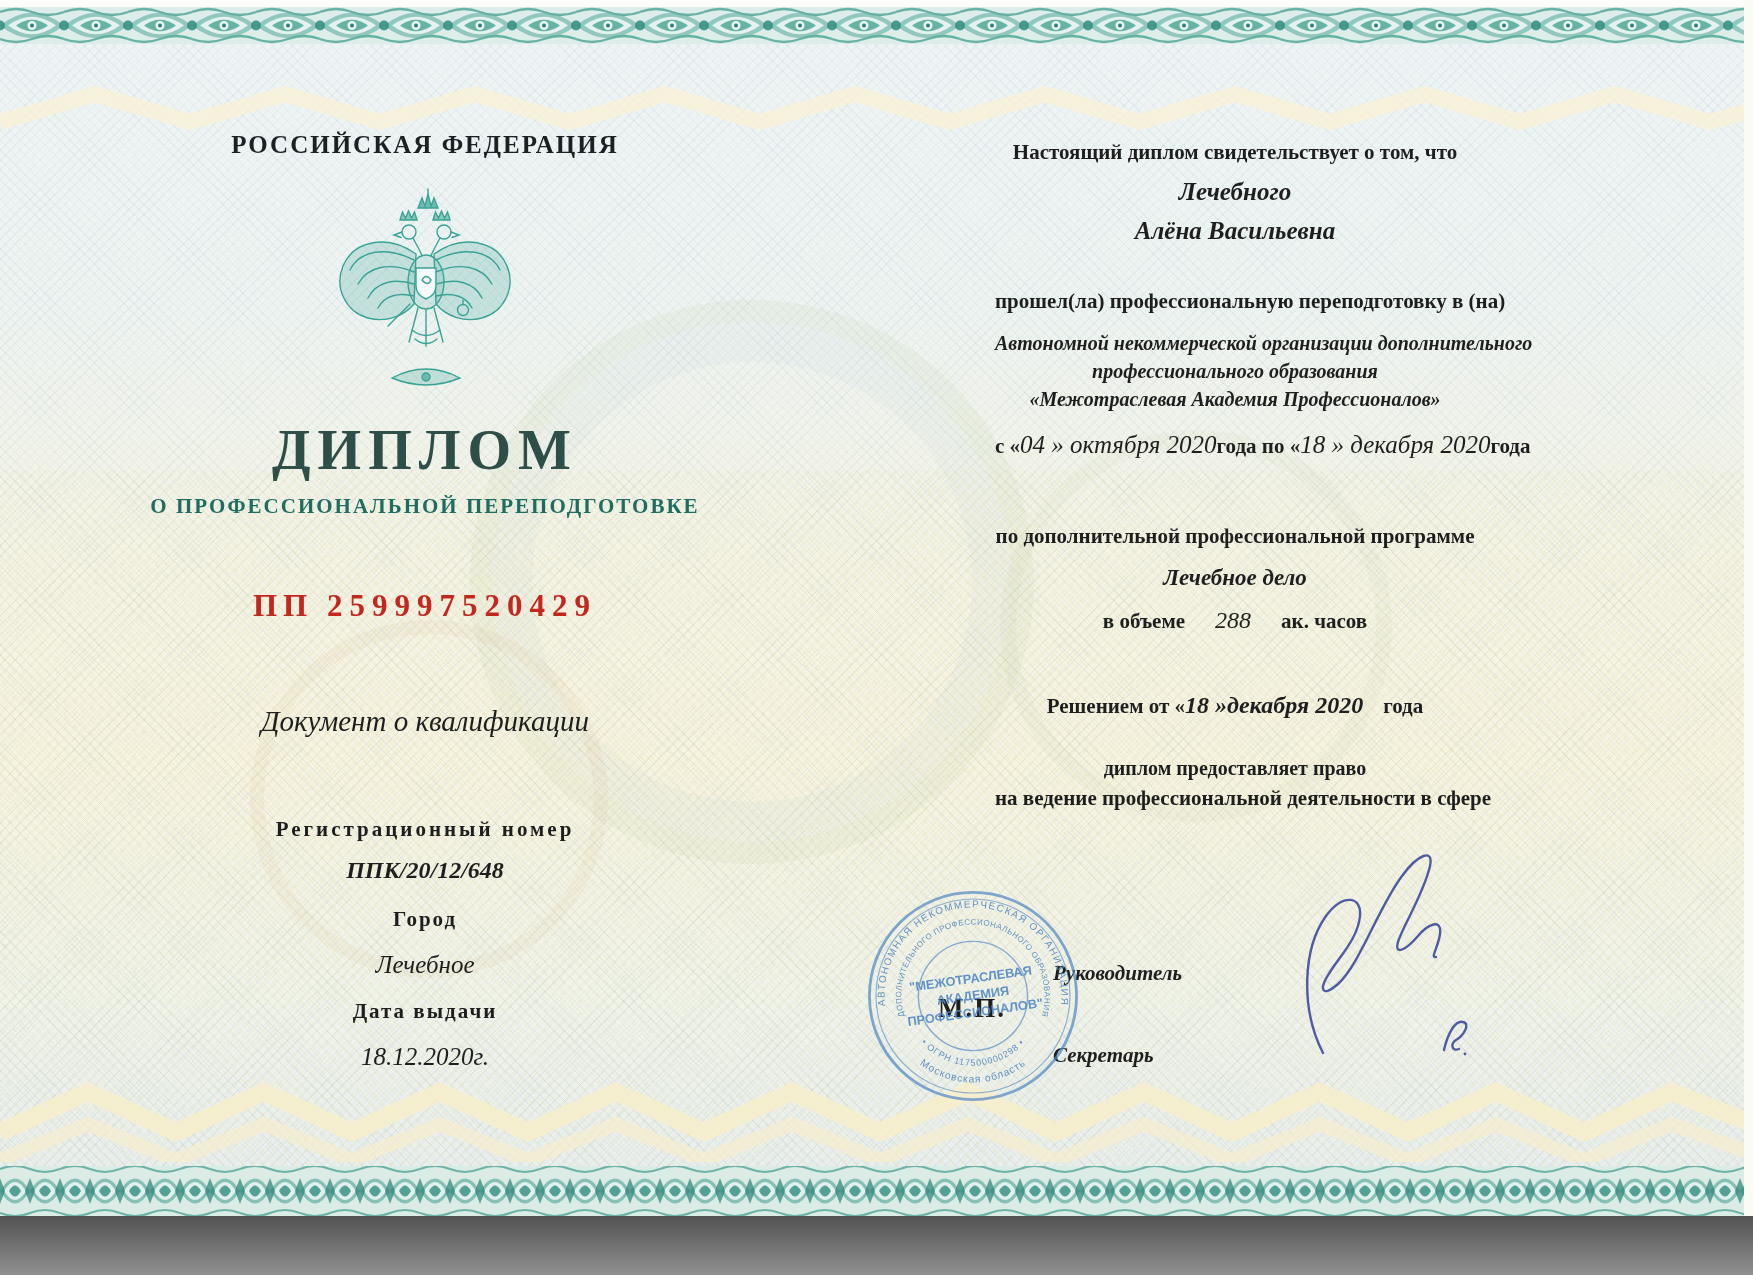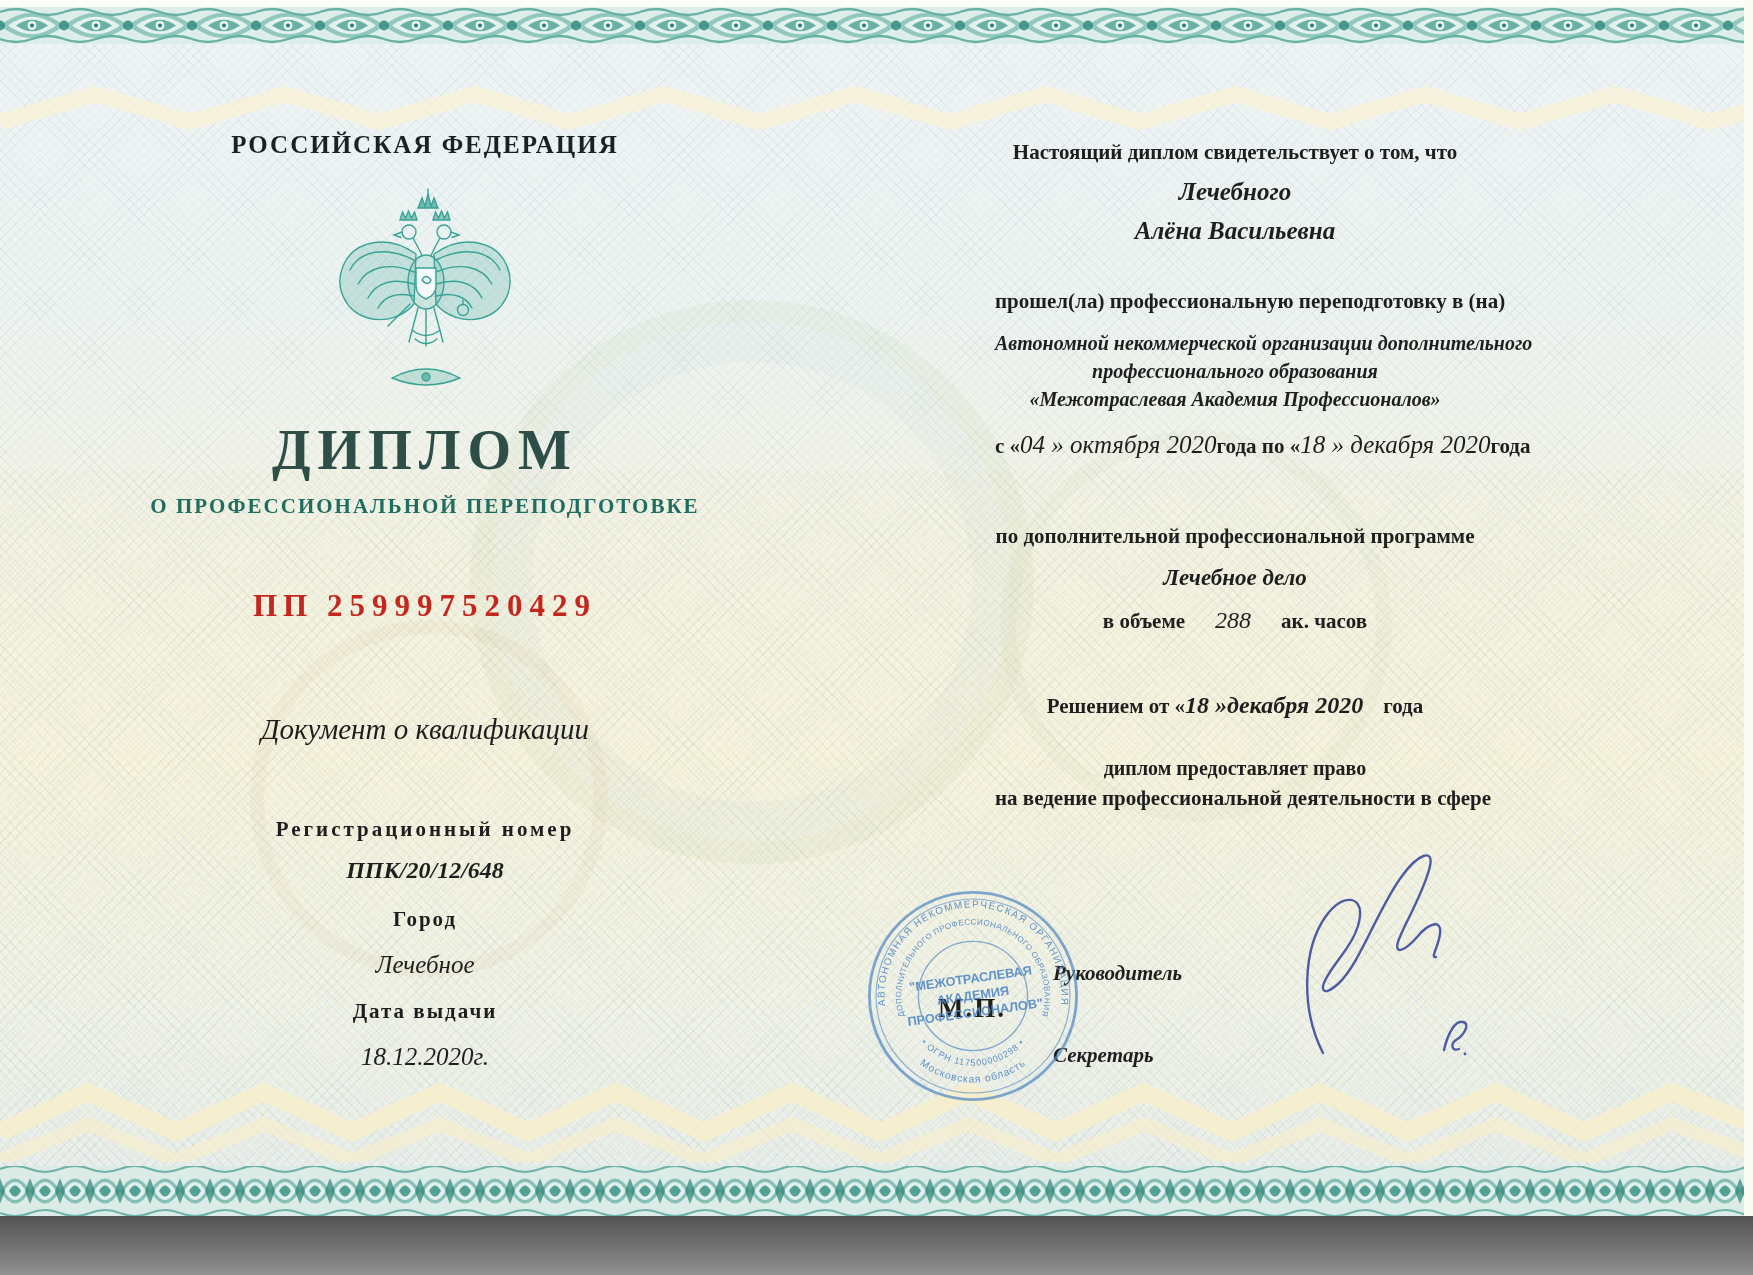--- a/index.html
+++ b/index.html
@@ -39,21 +39,21 @@
   
   .lineL{left:135px;width:580px;text-align:center;white-space:nowrap;}
   .lineR{left:995px;width:480px;text-align:center;white-space:nowrap;}
   .b{font-weight:bold;}
   .i{font-style:italic;}
   .country{top:131px;font-size:25px;letter-spacing:2px;color:#1b2023;}
   .title{top:418px;font-size:56px;letter-spacing:7px;color:#2e4f48;font-weight:bold;}
   .subtitle{top:494px;font-size:21px;letter-spacing:2px;color:#1e6d61;font-weight:bold;}
   .serial{top:588px;font-size:31px;color:#c3271d;font-weight:bold;letter-spacing:6px;}
   .serial .num{margin-left:14px;letter-spacing:7px;}
-  .doctype{top:705px;font-size:29px;margin-top:8px;}
+  .doctype{top:705px;font-size:29px;}
   .reglabel{top:817px;font-size:21px;letter-spacing:3px;}
   .regnum{top:857px;font-size:24px;}
   .citylabel{top:907px;font-size:21px;letter-spacing:2px;}
   .cityval{top:951px;font-size:25px;}
   .datelabel{top:999px;font-size:21px;letter-spacing:2px;}
   .dateval{top:1043px;font-size:25px;}
   .r-intro{top:140px;font-size:21px;}
   .r-surname{top:178px;font-size:25px;}
   .r-namepat{top:217px;font-size:25px;}
   .r-completed{top:289px;font-size:21px;}

